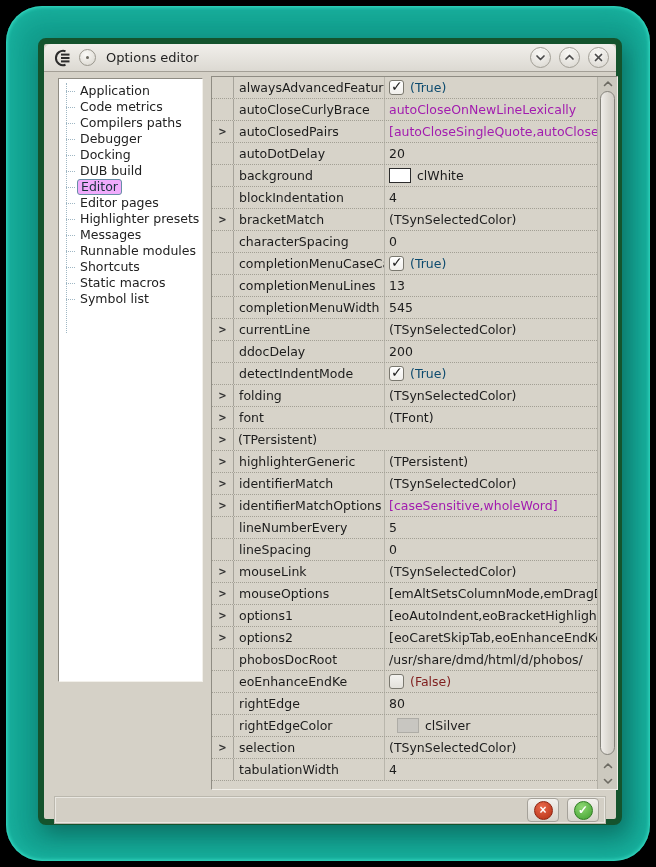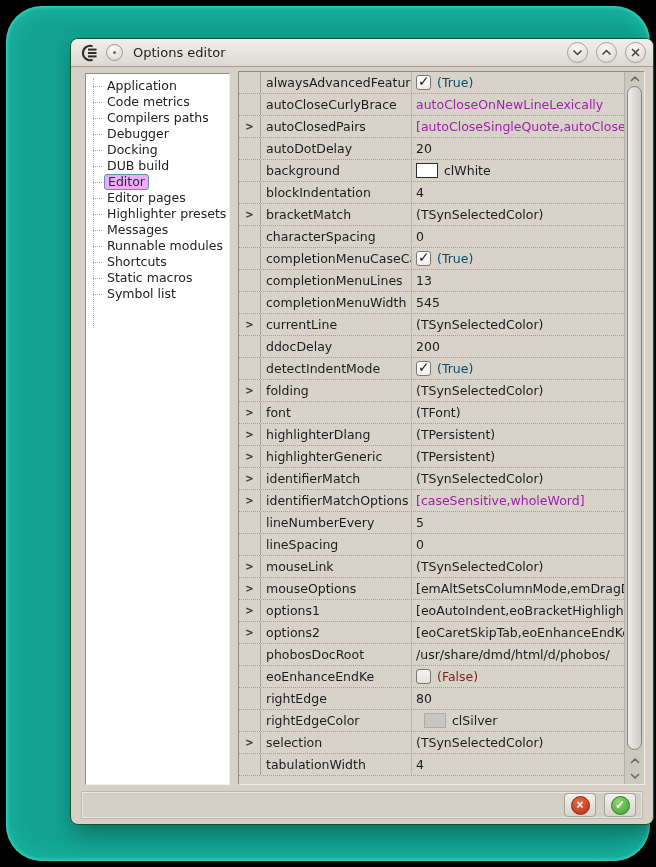--- a/index.html
+++ b/index.html
@@ -2,42 +2,42 @@
 <html><head>
 <meta charset="utf-8">
 <style>
   * { margin:0; padding:0; box-sizing:border-box; }
   html,body { width:656px; height:867px; background:#000; overflow:hidden;
               font-family:"DejaVu Sans", sans-serif; }
   .frame { position:absolute; left:6px; top:6px; right:6px; bottom:6px;
            border-radius:36px; background:#13a291;
            box-shadow: inset 0 0 4px #49f5da, inset 0 0 26px rgba(46,232,205,.40); }
   .window { position:absolute; left:32px; top:32px; width:584px; height:787px;
-            background:#d5d1c7; border:1px solid #14532d; border-radius:8px;
-            box-shadow: 4px 8px 22px rgba(0,45,40,.45); margin-left: 32px; }
+            background:#d5d1c7; border:6px solid #14532d; border-radius:8px;
+            box-shadow: 4px 8px 22px rgba(0,45,40,.45); }
 
   
   .titlebar { position:absolute; left:0; top:0; right:0; height:28px;
               background:linear-gradient(#f1efeb,#dcd9d2);
               border-bottom:1px solid #a39f96; border-radius:7px 7px 0 0;
               display:flex; align-items:center; padding:0 7px; }
   .app-icon { width:22px; height:20px; display:flex; align-items:center; justify-content:center; }
   .pin-btn { width:17px; height:17px; border-radius:50%; margin-left:6px;
              background:radial-gradient(circle at 40% 30%, #fbfaf7, #d7d4cc);
              border:1px solid #9a978e; display:flex; align-items:center; justify-content:center; }
   .pin-dot { width:3px; height:3px; border-radius:50%; background:#6b685f; }
   .title { margin-left:10px; font-size:13px; color:#1f1f1f; }
   .tb-btns { margin-left:auto; display:flex; gap:8px; }
   .tb-btn { width:21px; height:21px; border-radius:50%;
             background:radial-gradient(circle at 45% 30%, #f9f8f5, #d8d5ce);
             border:1px solid #a19e95; display:flex; align-items:center; justify-content:center;
             box-shadow:0 1px 1px rgba(255,255,255,.7) inset; padding:0; cursor:default; }
 
   
-  .list { position:absolute; left:14px; top:34px; width:145px; height:712px;
+  .list { position:absolute; left:14px; top:34px; width:145px; height:604px;
           background:#ffffff;
           border:1px solid #f2f0ea; border-top-color:#8f8c83; border-left-color:#8f8c83; }
   .tree-line { position:absolute; left:7px; top:4px; height:250px; width:0;
                border-left:1px dotted #9fb7c4; }
   .side-item { position:relative; height:16px; display:flex; align-items:center;
                padding-left:18px; font-size:12.5px; color:#222; white-space:nowrap; }
   .side-item::before { content:""; position:absolute; left:7px; top:8px; width:9px; height:0;
                        border-top:1px dotted #9fb7c4; }
   .side-item .lbl { padding:0 3px; border-radius:3px; line-height:14px; }
   .side-item.selected .lbl { background:#f0abfc; border:1px solid #688fa6; color:#17313d; }
@@ -279,21 +279,20 @@
             <div class="pg-name">folding</div>
             <div class="pg-value">(TSynSelectedColor)</div>
           </div>
           <div class="pg-row">
             <div class="pg-gutter">&gt;</div>
             <div class="pg-name">font</div>
             <div class="pg-value">(TFont)</div>
           </div>
           <div class="pg-row">
             <div class="pg-gutter">&gt;</div>
-            <div class="pg-name">highlighterDlang</div>
             <div class="pg-value">(TPersistent)</div>
           </div>
           <div class="pg-row">
             <div class="pg-gutter">&gt;</div>
             <div class="pg-name">highlighterGeneric</div>
             <div class="pg-value">(TPersistent)</div>
           </div>
           <div class="pg-row">
             <div class="pg-gutter">&gt;</div>
             <div class="pg-name">identifierMatch</div>

